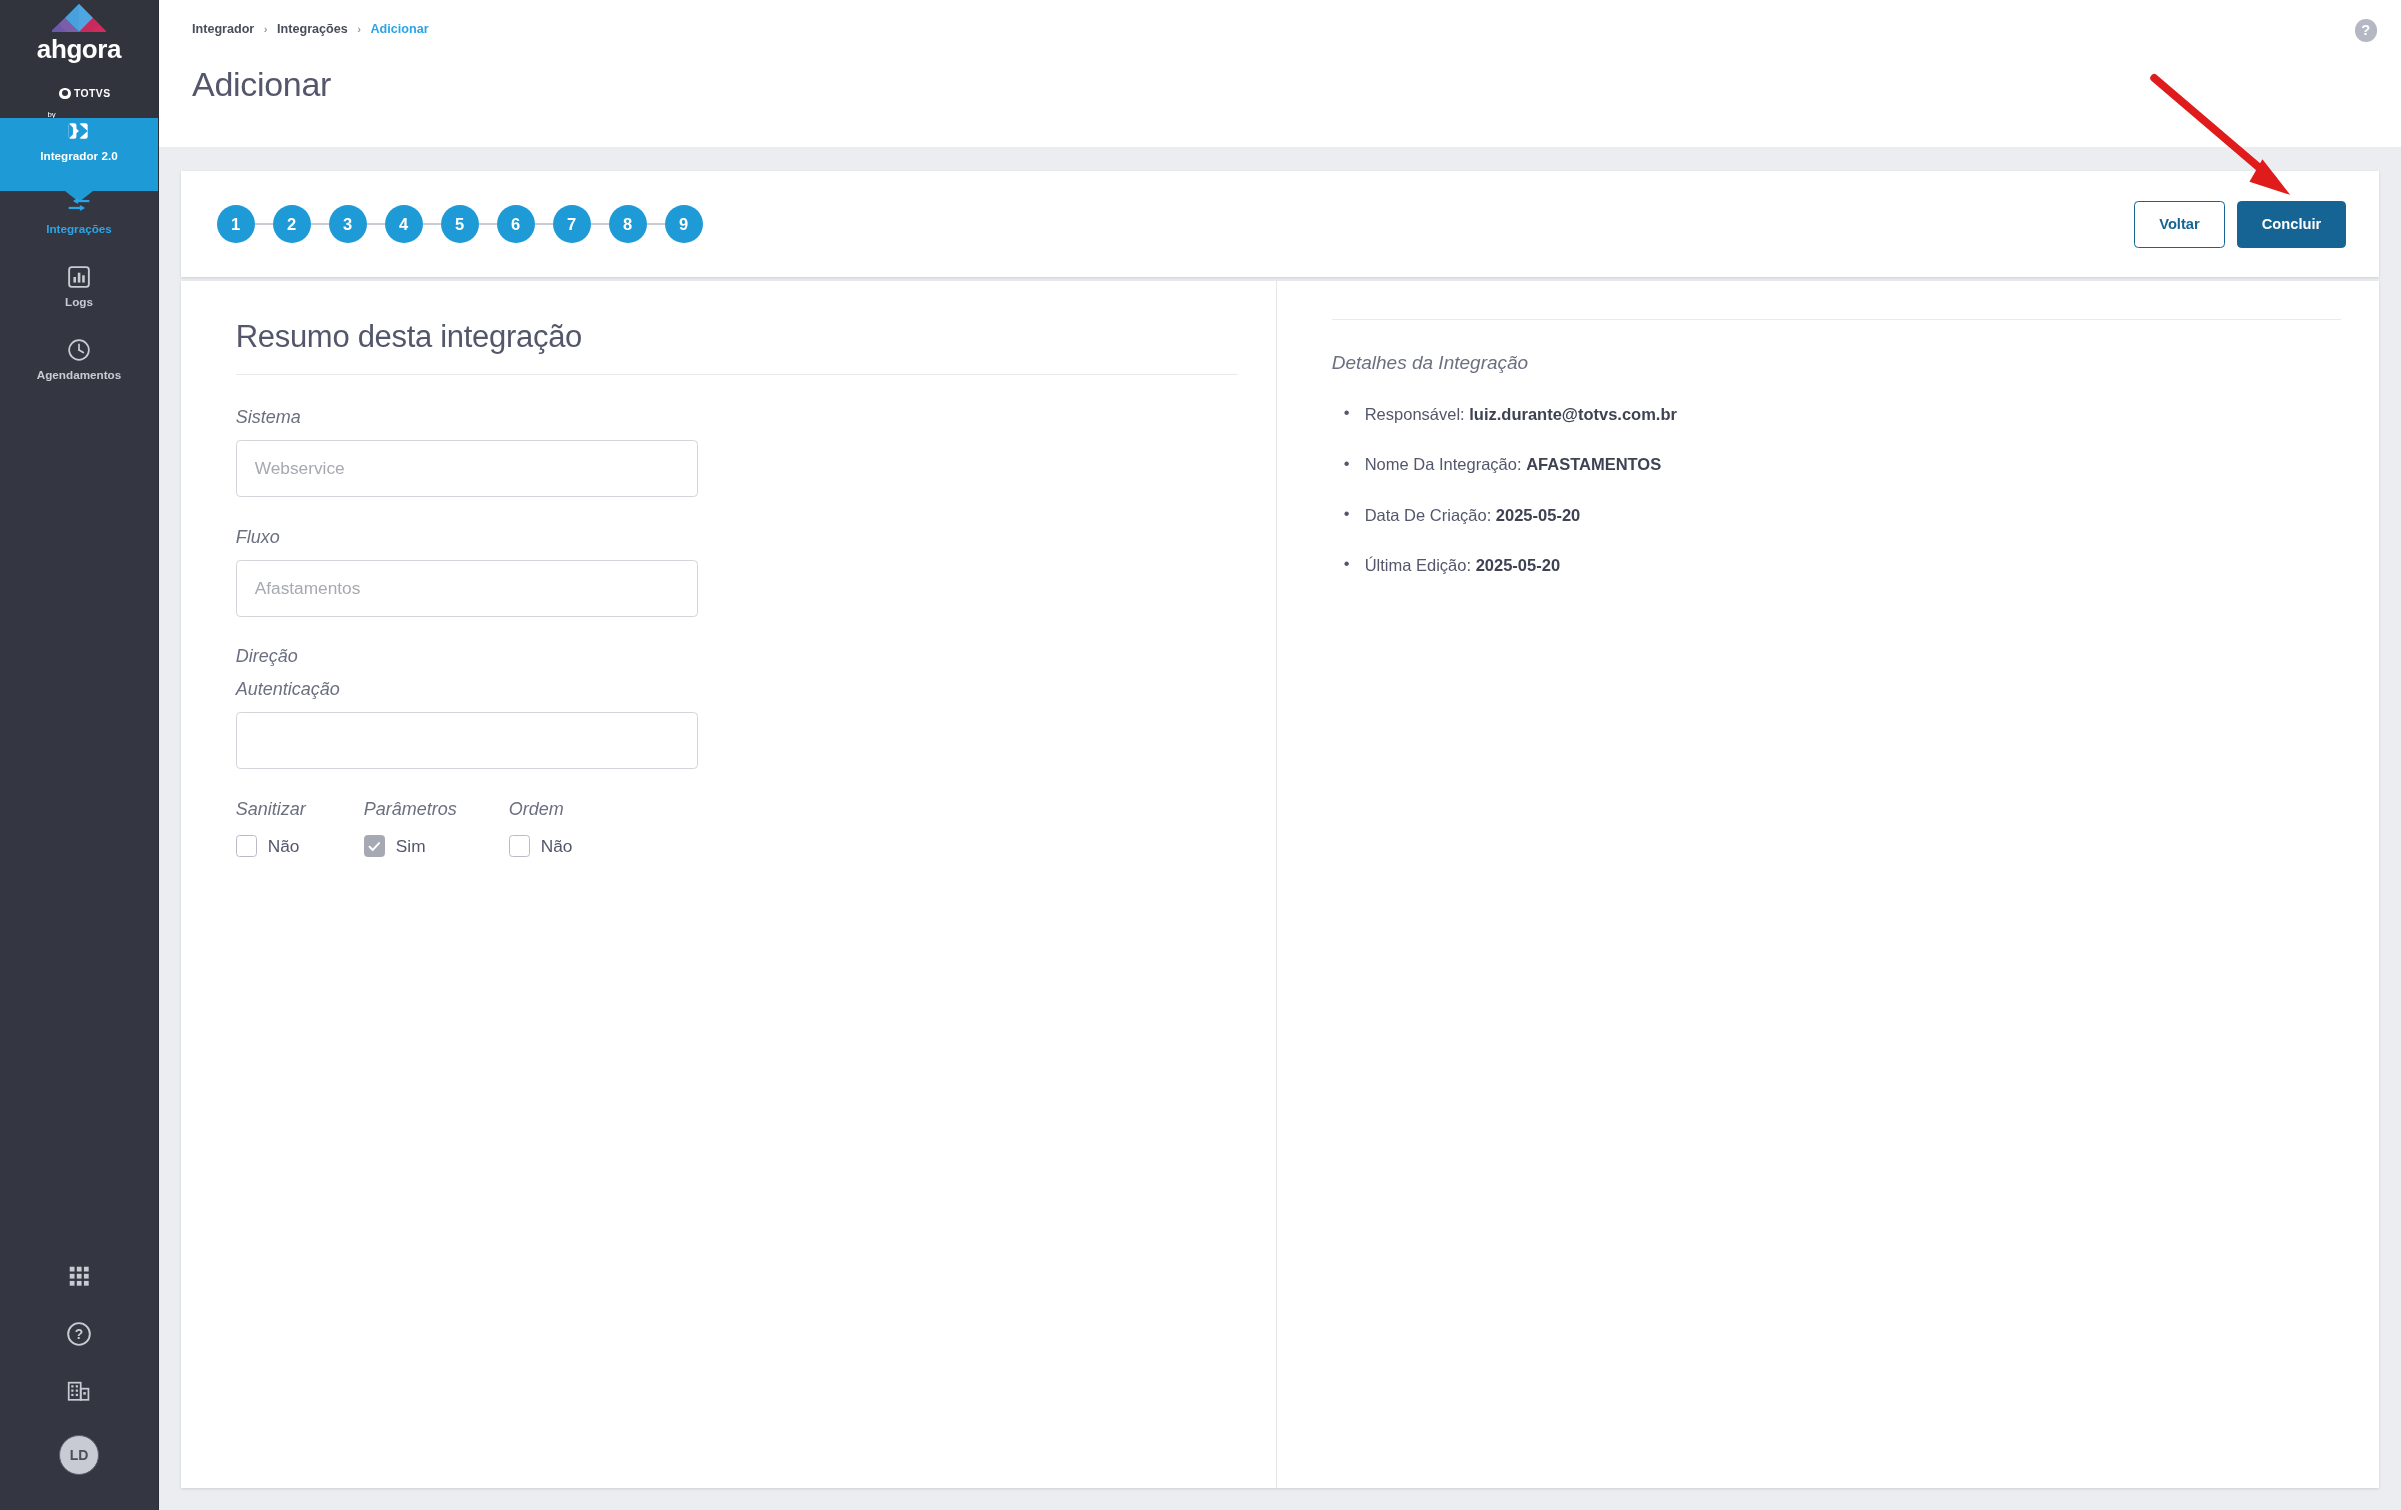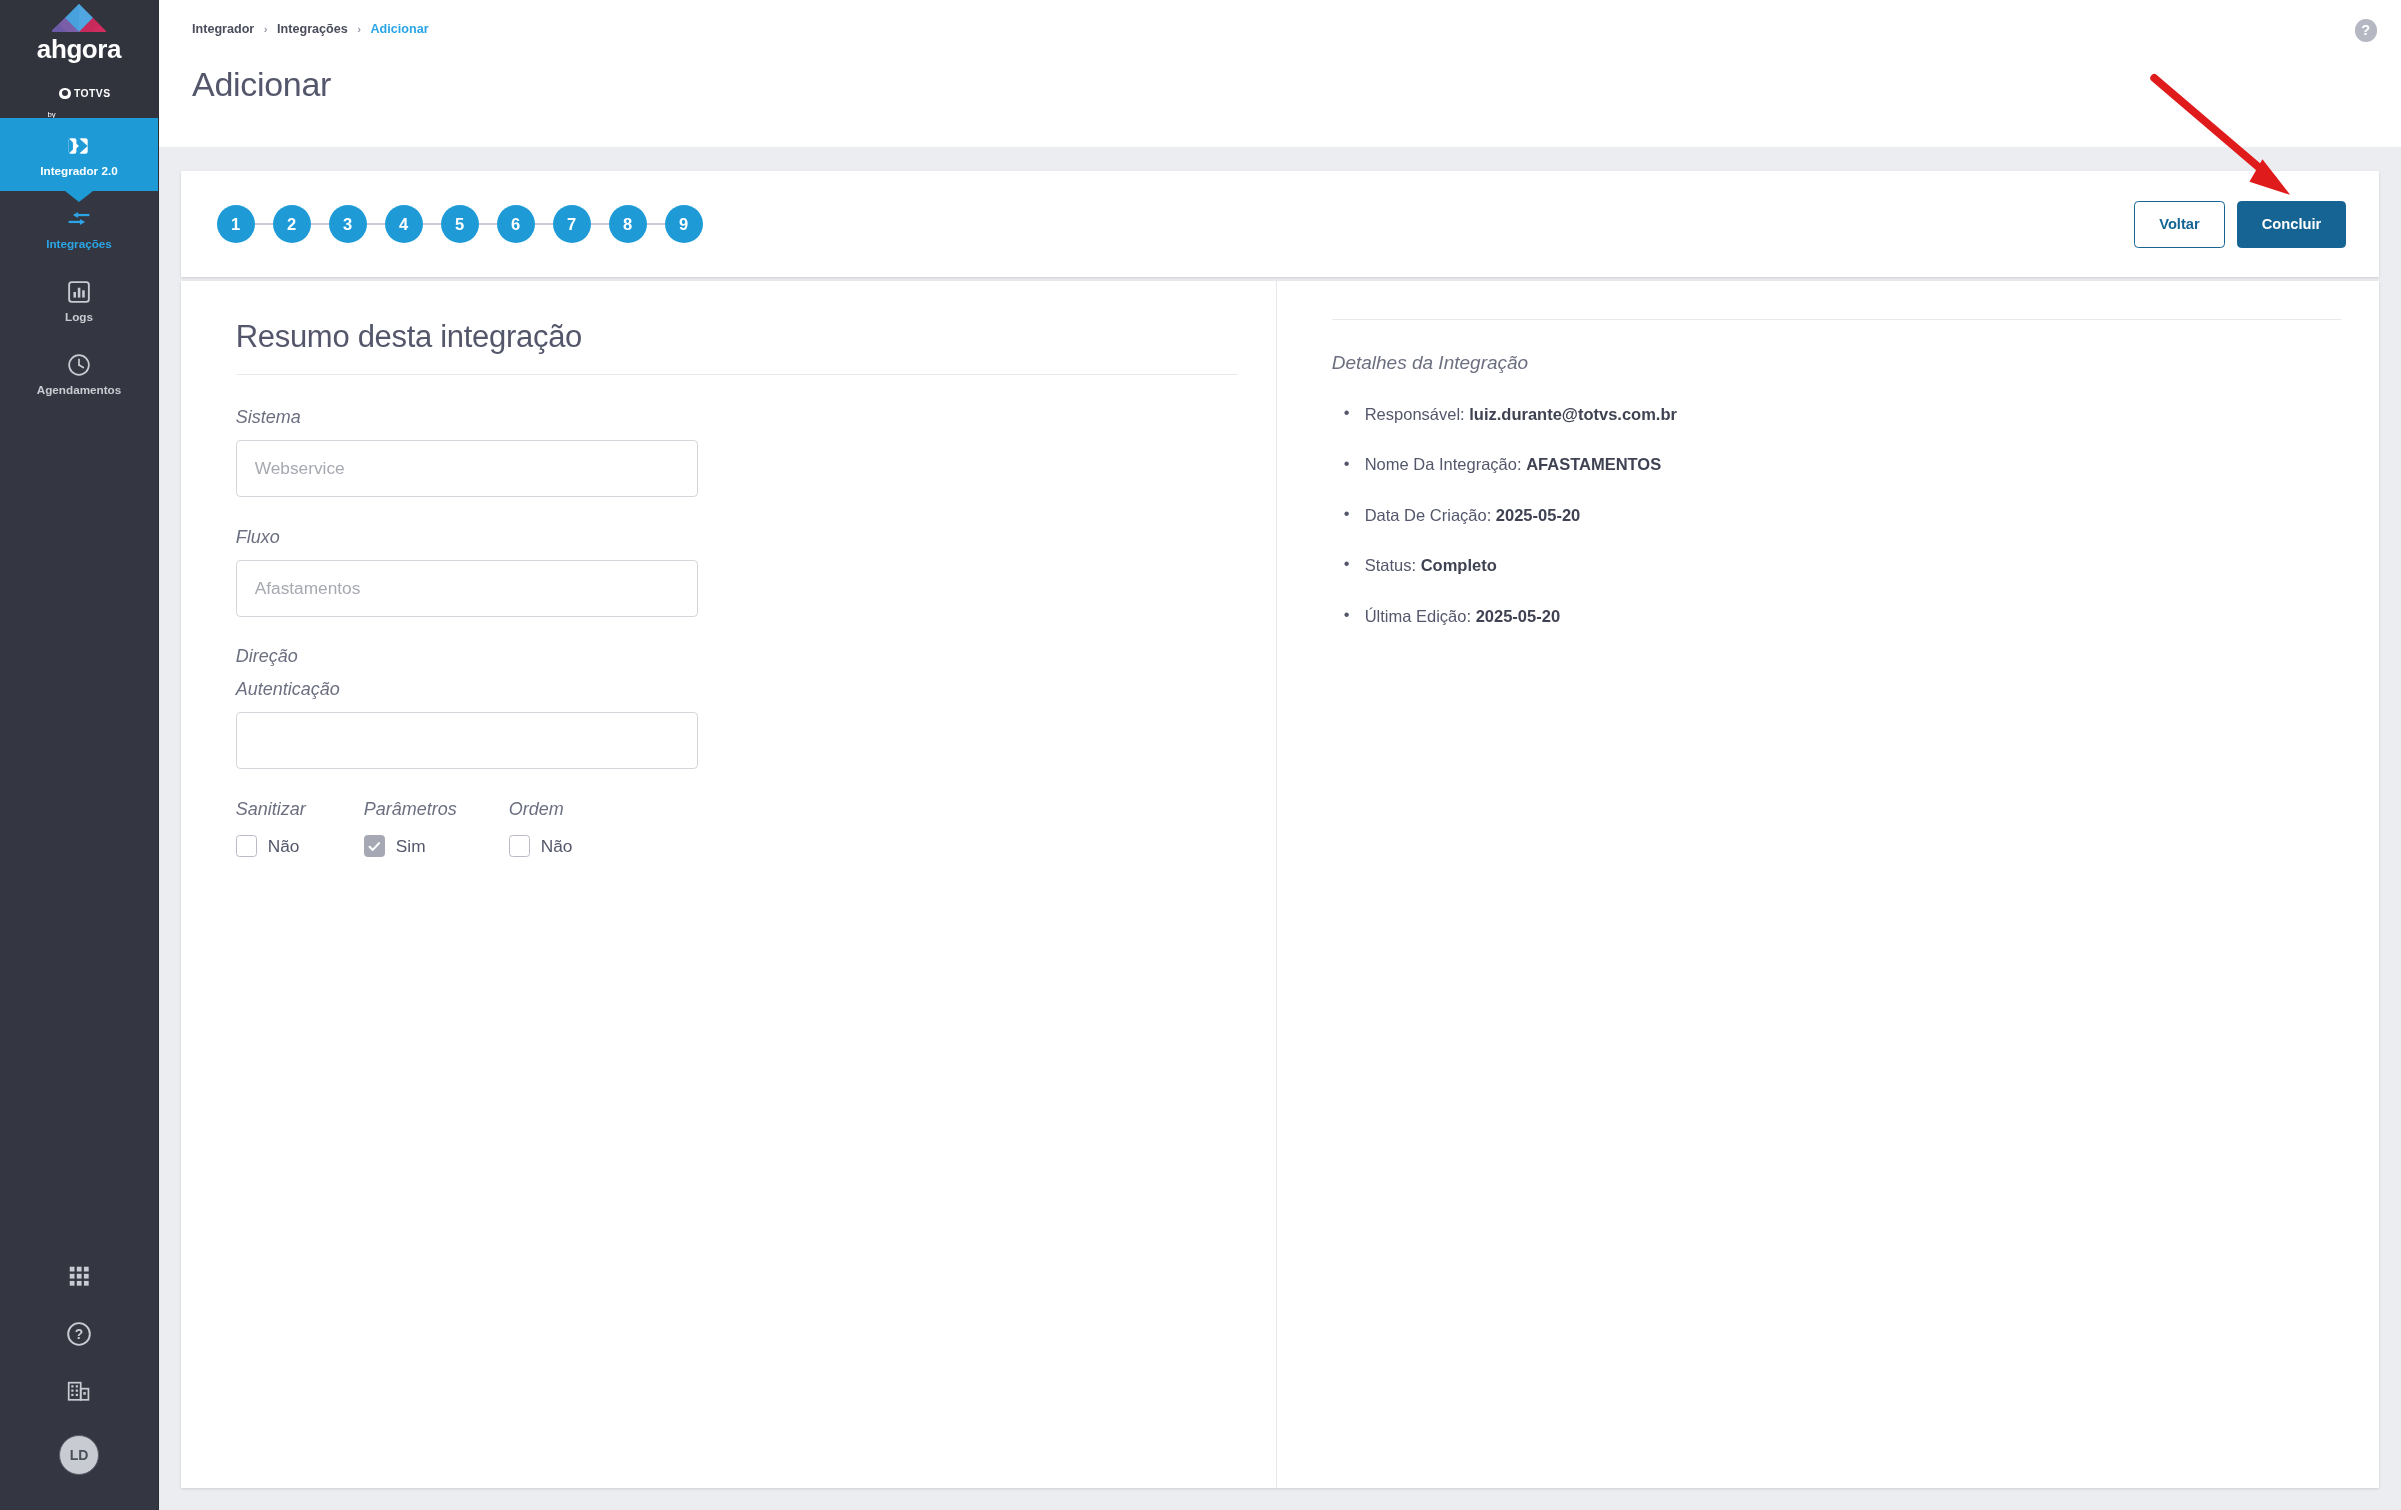--- a/index.html
+++ b/index.html
@@ -39,21 +39,21 @@
   }
   .totvs-mark::after{
     content:""; position:absolute; left:2.6px; top:2.6px; width:6px; height:6px;
     border-radius:50%; background:#31343d;
   }
   .totvs-text { color: #ffffff; font-size: 10.4px; font-weight: 700; letter-spacing: 0.4px; }
 
   .nav { display: flex; flex-direction: column; }
   .nav-item {
     height: 73px; display: flex; flex-direction: column;
-    align-items: center; justify-content: center; gap: 6px;
+    align-items: center; gap: 6px;
     cursor: pointer; position: relative;
   }
   .nav-item.active { background: #1E9BD7; height: 73px; }
   .nav-item.active::after{
     content:""; position:absolute; bottom:-11.3px; left:50%; transform:translateX(-50%);
     width:0; height:0; border-left:14px solid transparent; border-right:14px solid transparent;
     border-top:11.3px solid #1E9BD7;
   }
   .nav-label { font-size: 11.7px; font-weight: 600; line-height: 1; }
   .nav-item.active .nav-label { color: #ffffff; }
@@ -410,24 +410,20 @@
             </li>
             <li class="detail-item">
               <span>Nome Da Integração:</span>
               <b>AFASTAMENTOS</b>
             </li>
             <li class="detail-item">
               <span>Data De Criação:</span>
               <b>2025-05-20</b>
             </li>
             <li class="detail-item">
-              <span>Status:</span>
-              <b>Completo</b>
-            </li>
-            <li class="detail-item">
               <span>Última Edição:</span>
               <b>2025-05-20</b>
             </li>
           </ul>
         </div>
 
       </div>
     </div>
   </section>
 

